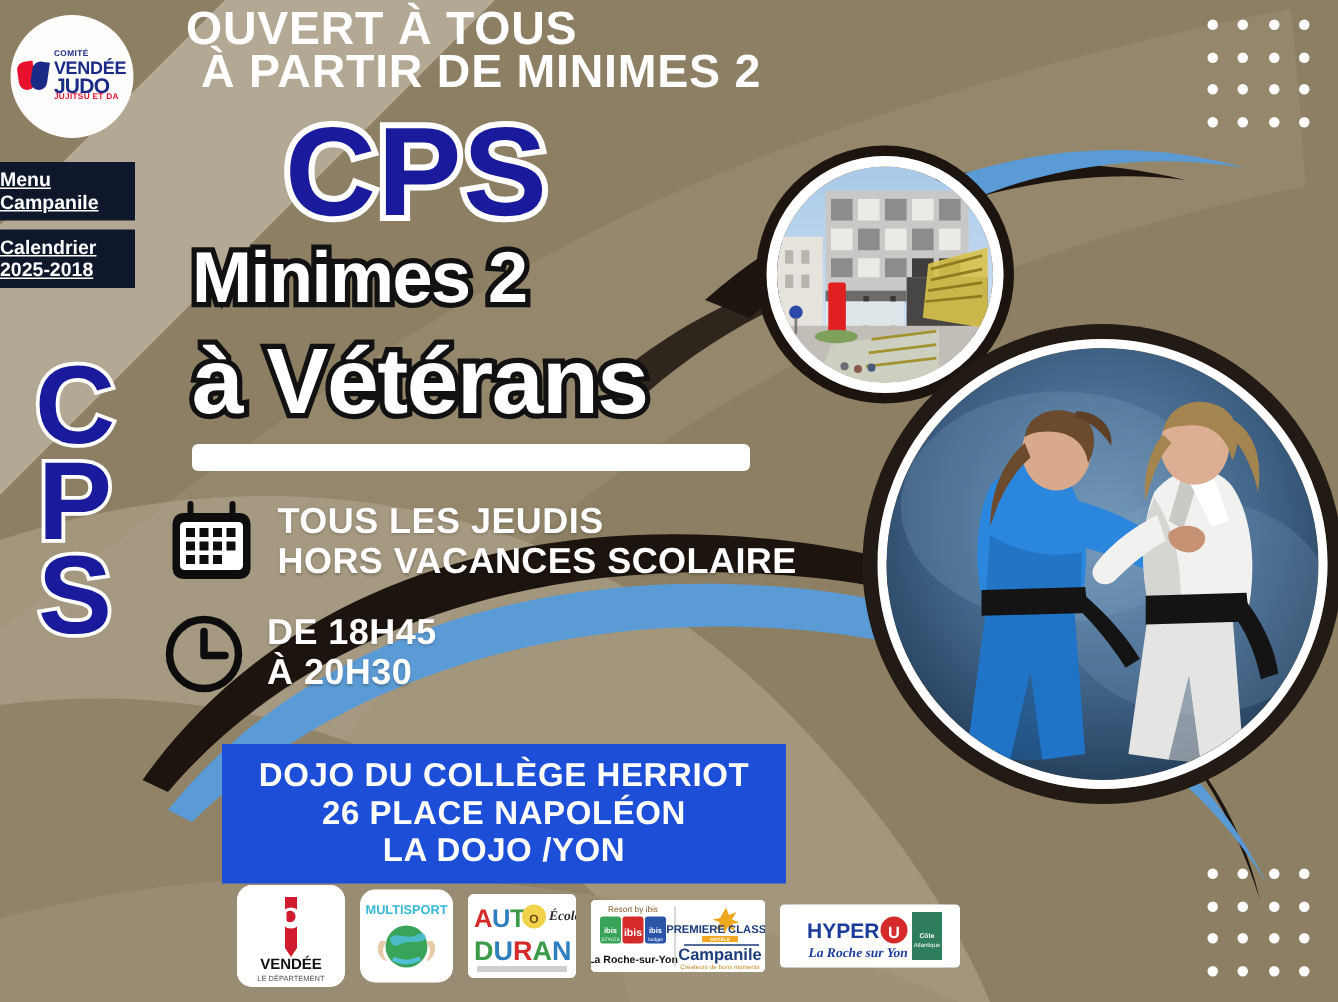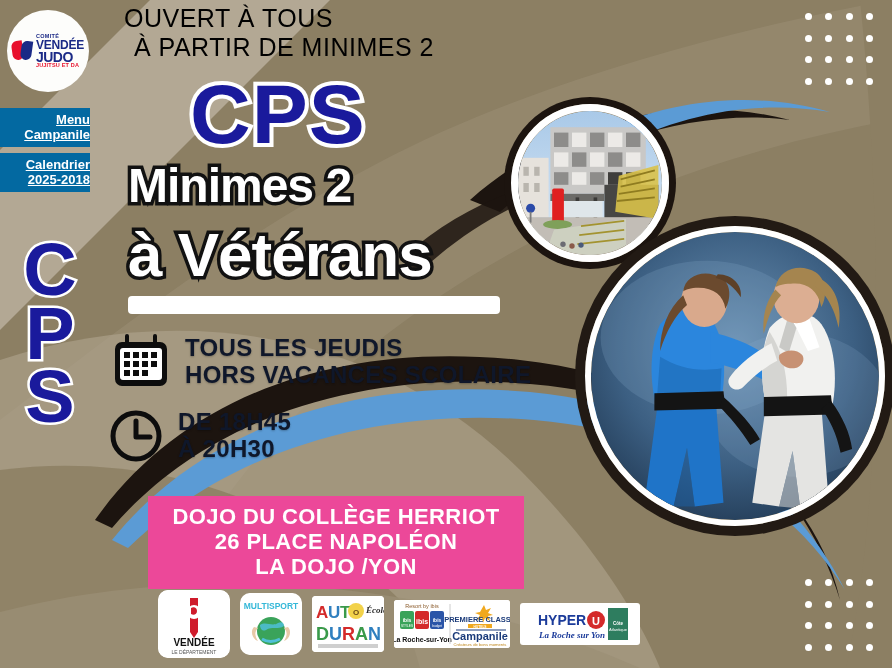--- a/index.html
+++ b/index.html
@@ -72,23 +72,23 @@
   .logo-sub {
     font-size: 5.5px; font-weight: bold; color: #e8112d;
     letter-spacing: .2px; margin-top: -1px;
   }
 
   
   .menu-btn {
     position: absolute;
     left: 0;
     width: 90px;
-    background: #0369a1;
+    background: #0f172a;
     color: #ffffff;
-    text-align: right;
+    text-align: left;
     font-weight: bold;
     padding: 4px 0 5px 0;
     box-sizing: border-box;
     cursor: pointer;
   }
   .menu-btn span {
     display: block;
     text-decoration: underline;
     font-size: 13px;
     line-height: 15px;
@@ -111,23 +111,23 @@
     color: #1a1a9c;
     -webkit-text-stroke: 5px #ffffff;
     paint-order: stroke fill;
     letter-spacing: 0;
   }
 
   
   #header-text {
     position: absolute;
     left: 124px; top: 4px;
-    color: #000000;
-    font-weight: normal;
-    font-size: 25px;
+    color: #ffffff;
+    font-weight: bold;
+    font-size: 31px;
     line-height: 29px;
     letter-spacing: .5px;
     text-align: left;
   }
   #header-text .line2 { padding-left: 10px; }
 
   
   #title-cps {
     position: absolute;
     left: 190px; top: 72px;
@@ -162,37 +162,37 @@
   .info-row {
     position: absolute;
     display: flex;
     align-items: flex-start;
     gap: 16px;
   }
   #row-days { left: 113px; top: 334px; }
   #row-time { left: 110px; top: 408px; }
 
   .info-text {
-    color: #0f172a;
+    color: #ffffff;
     font-weight: bold;
     font-size: 24px;
     line-height: 27px;
     letter-spacing: .3px;
     text-shadow: 0 1px 2px rgba(0,0,0,.25);
   }
 
   .icon-calendar { width: 56px; height: 54px; }
   .icon-clock    { width: 52px; height: 52px; margin-top: 2px; }
 
   
   #address-box {
     position: absolute;
     left: 148px; top: 496px;
     width: 376px;
-    background: #ec4899;
+    background: #1d4ed8;
     padding: 8px 6px 10px 6px;
     box-sizing: border-box;
     text-align: center;
   }
   #address-box div {
     color: #ffffff;
     font-weight: bold;
     font-size: 22px;
     line-height: 25px;
     letter-spacing: .4px;

